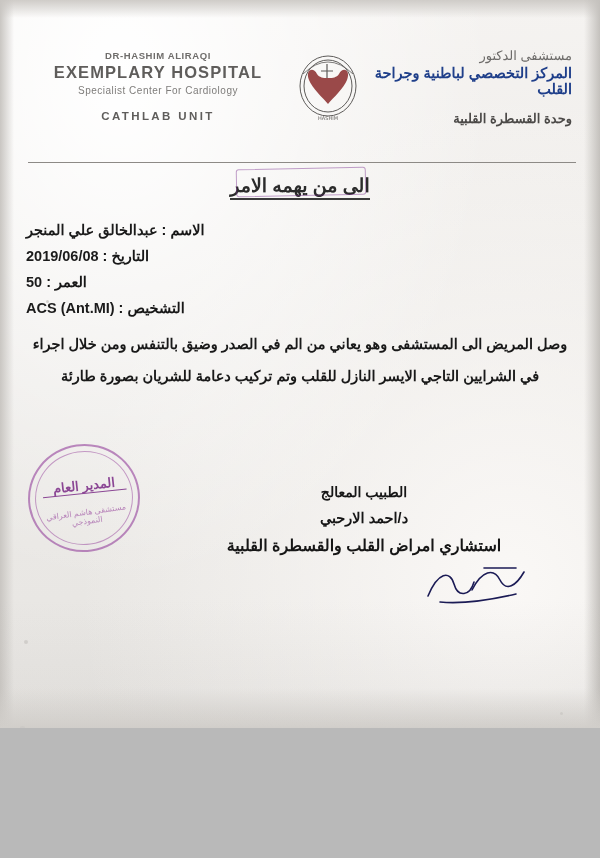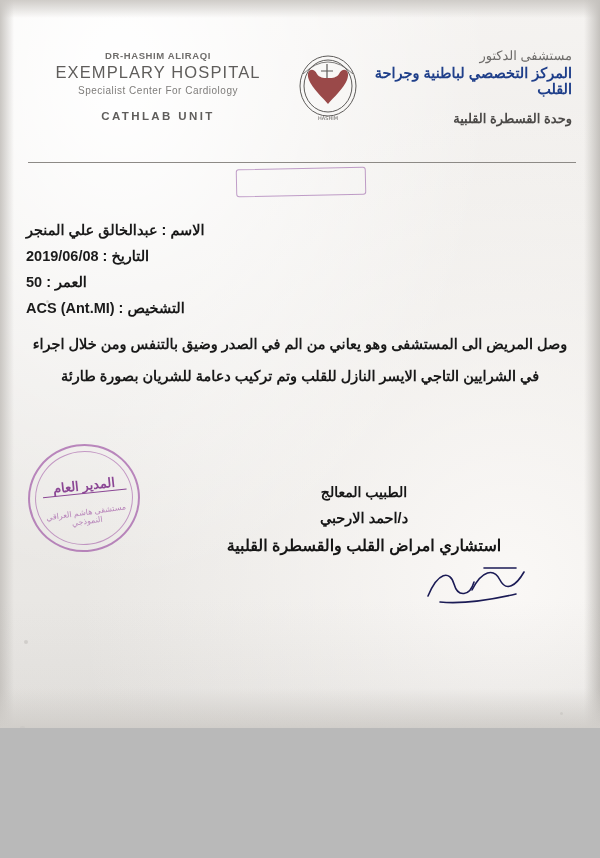--- a/index.html
+++ b/index.html
@@ -69,21 +69,21 @@
   }
   .hdr-left .l1 {
     font-size: 9.5px;
     letter-spacing: 0.6px;
     font-weight: bold;
     color: #6f6d6b;
   }
   .hdr-left .l2 {
     font-size: 16.5px;
     letter-spacing: 1.1px;
-    font-weight: normal;
+    font-weight: bold;
     margin-top: 2px;
     color: #5f5d5b;
   }
   .hdr-left .l3 {
     font-size: 10px;
     letter-spacing: 0.5px;
     margin-top: 3px;
     color: #7e7c7a;
   }
   .hdr-left .l4 {
@@ -339,20 +339,23 @@
 
     <div class="hdr-right">
       <div class="r1">مستشفى  الدكتور</div>
       <div class="r3">المركز التخصصي لباطنية وجراحة القلب</div>
       <div class="r4">وحدة القسطرة القلبية</div>
     </div>
   </div>
 
   <div class="hdr-rule"></div>
 
+  <div class="doc-title">
+    <span class="underline">الى من يهمه الامر</span>
+  </div>
   <div class="title-stamp"></div>
 
   <div class="fields">
 
     <div class="field-row">
       <span class="field-label">الاسم :</span>
       <span class="field-value">عبدالخالق علي المنجر</span>
     </div>
 
     <div class="field-row">

